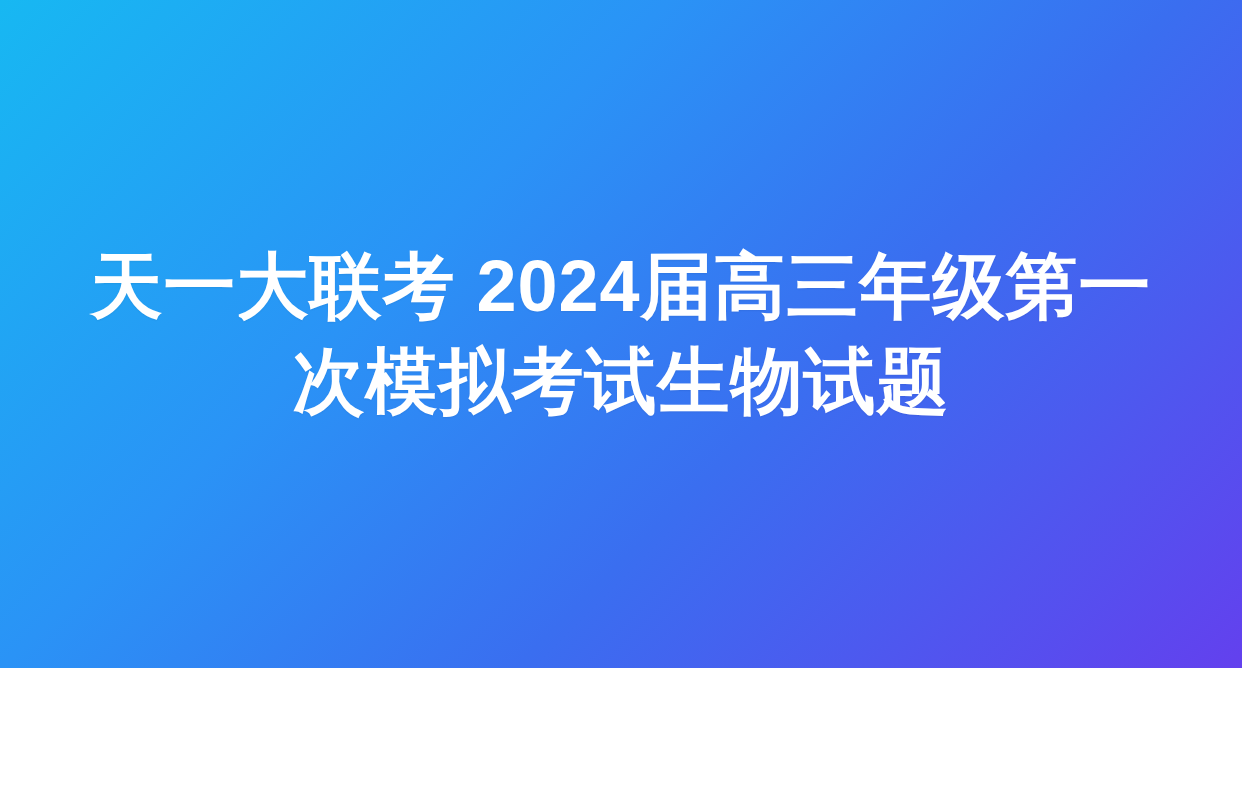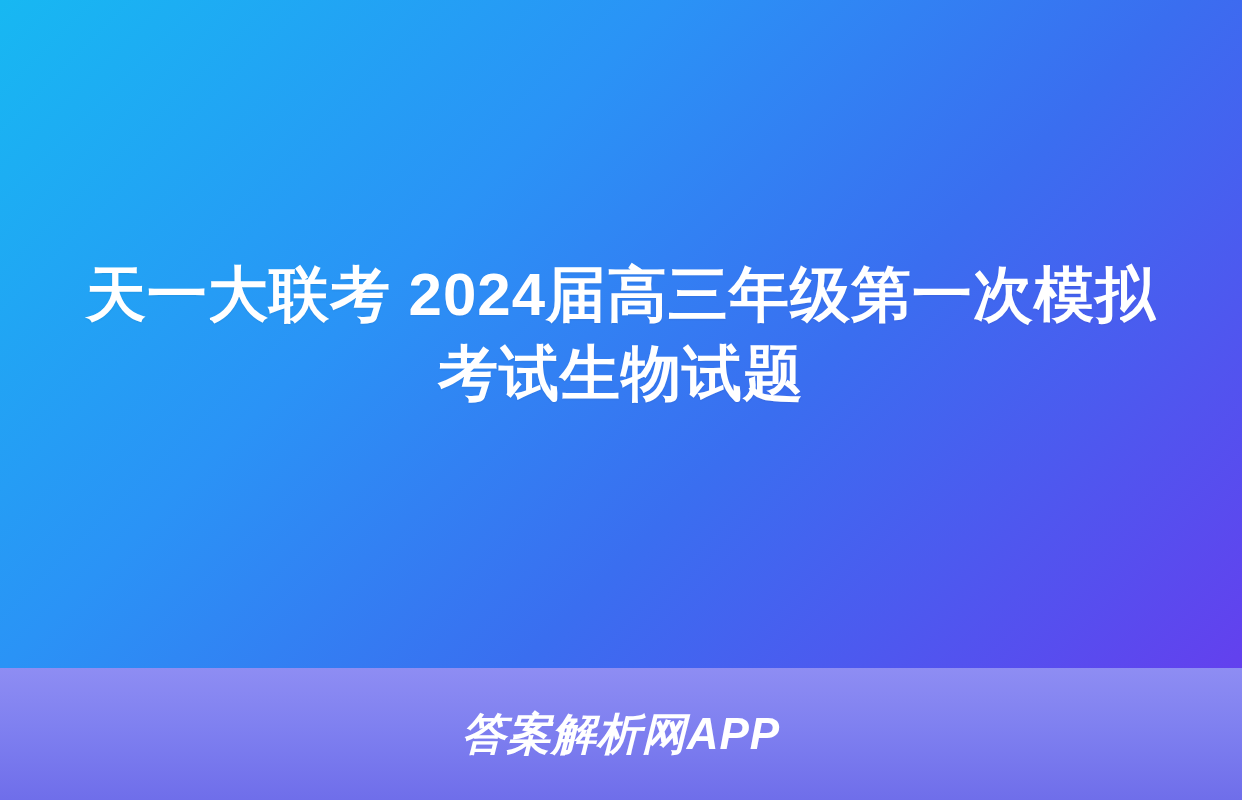--- a/index.html
+++ b/index.html
@@ -22,21 +22,21 @@
     height: 668px;
     background: linear-gradient(135deg, #17b8f2 0%, #2a93f6 35%, #3a6ef0 62%, #6340ee 100%);
     display: flex;
     align-items: center;
     justify-content: center;
   }
   #banner-title {
     width: 1120px;
     text-align: center;
     color: #ffffff;
-    font-size: 60px;
+    font-size: 72px;
     line-height: 1.32;
     font-weight: 700;
     letter-spacing: 1px;
     word-break: break-all;
     text-shadow: 0 1px 2px rgba(0,0,0,0.06);
   }
   #footer {
     position: absolute;
     left: 0;
     top: 668px;
@@ -57,17 +57,14 @@
 </style>
 </head>
 <body>
 
 <div id="page">
 
   <div id="banner">
     <div id="banner-title">天一大联考 2024届高三年级第一次模拟考试生物试题</div>
   </div>
 
-  <div id="footer">
-    <div id="footer-text">答案解析网APP</div>
-  </div>
 
 </div>
 
 </body></html>

